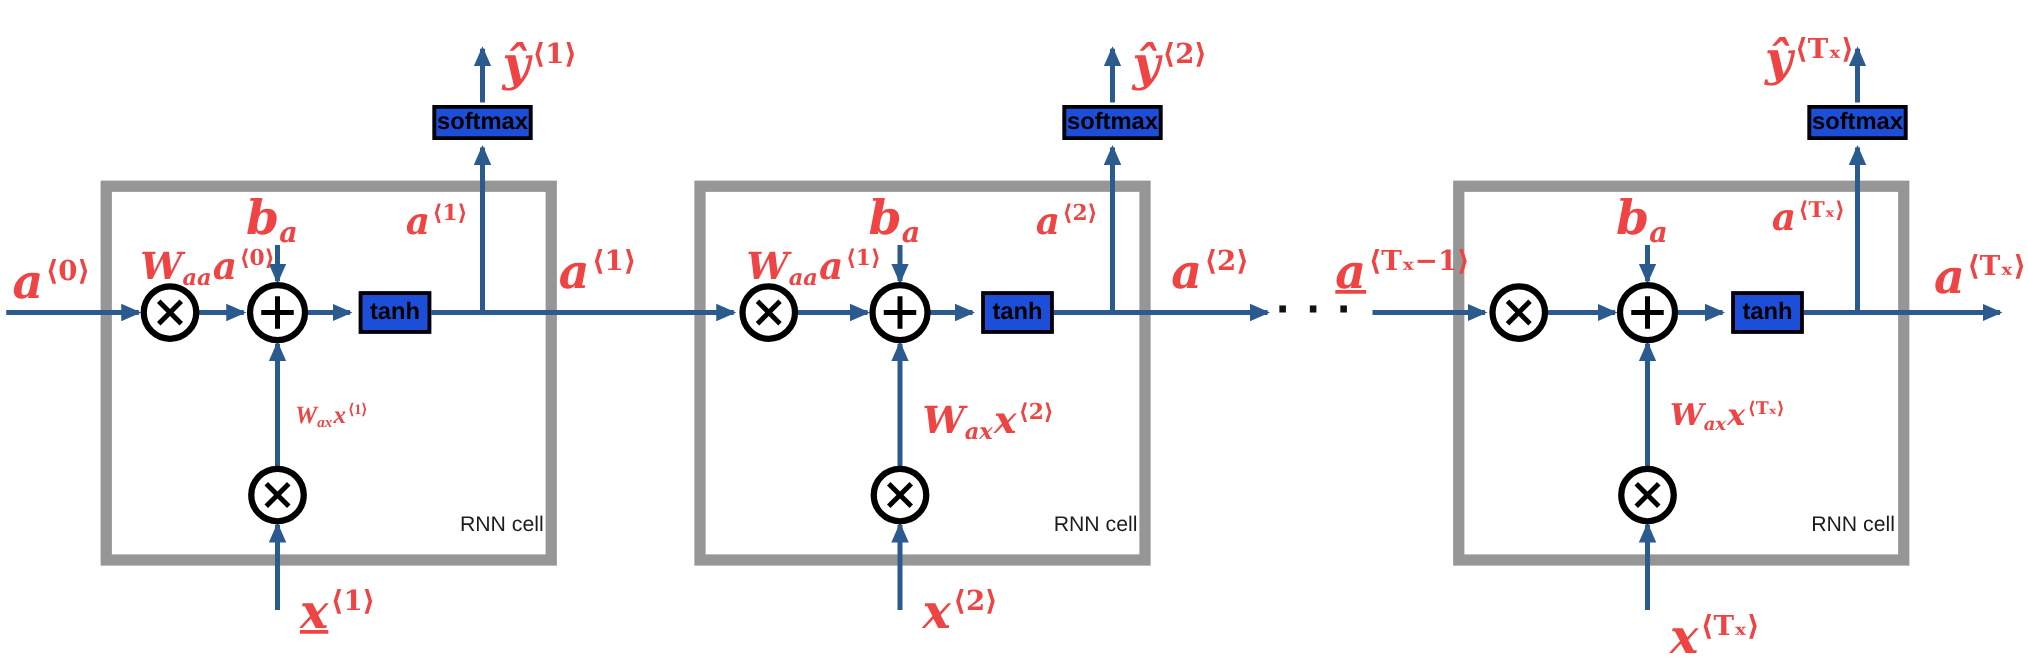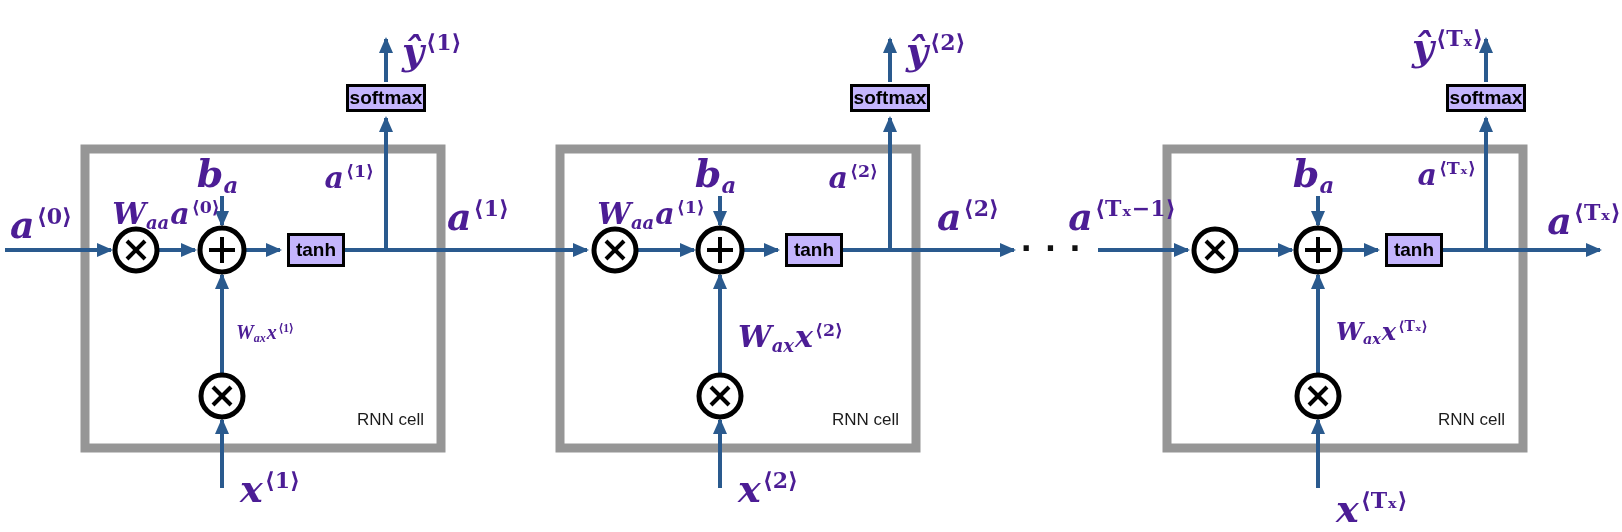--- a/index.html
+++ b/index.html
@@ -1,31 +1,31 @@
 <!DOCTYPE html>
 <html><head>
 <meta charset="utf-8">
 <style>
   html,body{margin:0;padding:0;background:#ffffff;}
   .canvas{position:relative;width:1622px;height:532px;background:#ffffff;overflow:hidden;
           font-family:"Liberation Sans",sans-serif;}
   .layer{position:absolute;left:0;top:0;}
   .math{position:absolute;font-family:"DejaVu Serif","Liberation Serif",serif;
-        font-style:italic;font-weight:bold;color:#4c1d95;white-space:nowrap;line-height:1;}
+        font-style:italic;font-weight:bold;color:#ef4444;white-space:nowrap;line-height:1;}
   .math .sup{display:inline-block;font-size:58%;font-style:normal;font-weight:bold;
              transform:translateY(-0.62em);margin-left:2px;letter-spacing:0;}
   .math .sub{display:inline-block;font-size:60%;font-style:italic;
              transform:translateY(0.28em);margin-right:1px;}
   .ctr{transform:translateX(-50%);}
   .rgt{transform:translateX(-100%);}
   .opbox{position:absolute;display:flex;align-items:center;justify-content:center;
-         background:#c4b5fd;border:3px solid #000;box-sizing:border-box;
+         background:#1d4ed8;border:3px solid #000;box-sizing:border-box;
          font-weight:bold;font-size:19px;color:#000;letter-spacing:0;}
   .rnnlabel{position:absolute;font-size:17px;color:#1c1c1c;font-weight:400;
-            transform:translateX(-100%);white-space:nowrap;}
+            transform:translateX(-100%);white-space:nowrap;margin-left:11px;}
   .dots{position:absolute;transform:translate(-50%,-50%);font-family:"DejaVu Sans",sans-serif;
         font-weight:bold;font-size:30px;color:#111;letter-spacing:13px;text-indent:0;}
 </style>
 </head>
 <body>
 
 <div class="canvas">
 
   <svg class="layer" width="1622" height="532" viewBox="0 0 1622 532">
     <defs>
@@ -147,41 +147,41 @@
 
   <div class="math" style="font-size:38px;left:10px;top:206px;">
     <span>a</span><span class="sup">⟨0⟩</span>
   </div>
   <div class="math ctr" style="font-size:38px;left:478px;top:198px;">
     <span>a</span><span class="sup">⟨1⟩</span>
   </div>
   <div class="math ctr" style="font-size:38px;left:968px;top:198px;">
     <span>a</span><span class="sup">⟨2⟩</span>
   </div>
-  <div class="math ctr" style="font-size:38px;left:1122px;top:198px;">
+  <div class="math ctr" style="font-size:38px;left:1122px;top:198px;text-decoration:underline;">
     <span>a</span><span class="sup">⟨Tₓ−1⟩</span>
   </div>
   <div class="math ctr" style="font-size:38px;left:1584px;top:202px;">
     <span>a</span><span class="sup">⟨Tₓ⟩</span>
   </div>
   <div class="dots" style="left:1057px;top:248px;">···</div>
 
   <div class="math ctr" style="font-size:30px;left:166px;top:199px;">
     <span>W</span><span class="sub">aa</span><span>a</span><span class="sup">⟨0⟩</span>
   </div>
   <div class="math ctr" style="font-size:38px;left:218px;top:155px;">
     <span>b</span><span class="sub">a</span>
   </div>
   <div class="math rgt" style="font-size:30px;left:374px;top:163px;">
     <span>a</span><span class="sup">⟨1⟩</span>
   </div>
   <div class="math" style="font-size:20px;left:236px;top:322px;font-family:Liberation Serif, serif;">
     <span>W</span><span class="sub">ax</span><span>x</span><span class="sup">⟨1⟩</span>
   </div>
-  <div class="math" style="font-size:38px;left:240px;top:470px;">
+  <div class="math" style="font-size:38px;left:240px;top:470px;text-decoration:underline;">
     <span>x</span><span class="sup">⟨1⟩</span>
   </div>
   <div class="math" style="font-size:38px;left:402px;top:32px;">
     <span>ŷ</span><span class="sup">⟨1⟩</span>
   </div>
   <div class="rnnlabel" style="left:424px;top:410px;">RNN cell</div>
 
   <div class="math ctr" style="font-size:30px;left:651px;top:199px;text-align:right;">
     <span>W</span><span class="sub">aa</span><span>a</span><span class="sup">⟨1⟩</span>
   </div>

